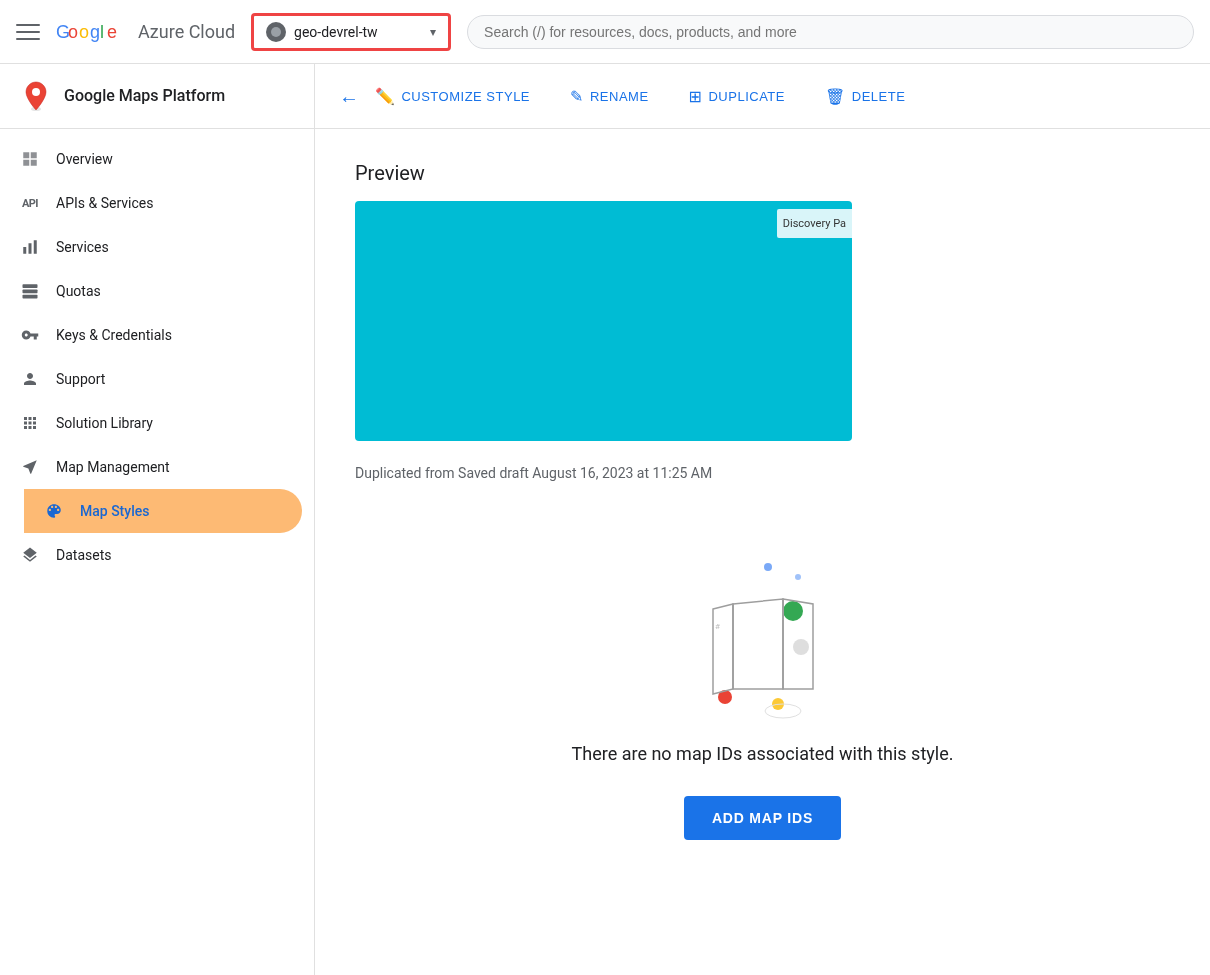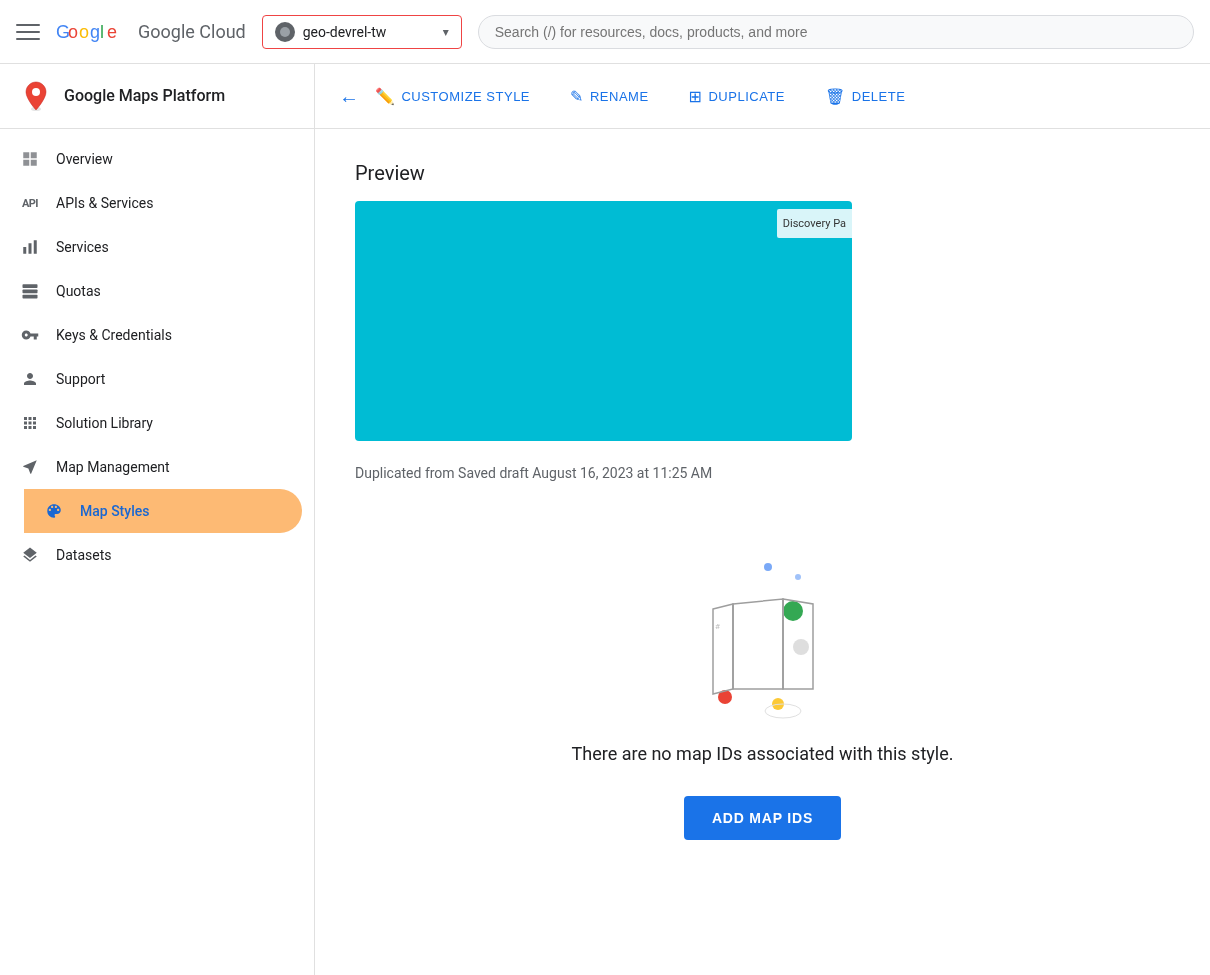--- a/index.html
+++ b/index.html
@@ -13,21 +13,21 @@
       align-items: center;
       padding: 0 16px;
       gap: 16px;
       flex-shrink: 0;
       background: #fff;
     }
     .topbar-menu-icon { width: 24px; height: 24px; display: flex; flex-direction: column; justify-content: center; gap: 5px; cursor: pointer; }
     .topbar-menu-icon span { display: block; height: 2px; background: #5f6368; border-radius: 1px; }
     .topbar-logo { display: flex; align-items: center; gap: 8px; }
     .topbar-project-selector {
-      border: 1px solid #ef4444;
+      border: 3px solid #ef4444;
       border-radius: 4px;
       padding: 6px 12px;
       display: flex;
       align-items: center;
       gap: 8px;
       cursor: pointer;
       min-width: 200px;
     }
     .project-dot { width: 20px; height: 20px; border-radius: 50%; background: #5f6368; display: flex; align-items: center; justify-content: center; }
     .project-dot-inner { width: 10px; height: 10px; border-radius: 50%; background: #9aa0a6; }
@@ -211,21 +211,21 @@
   <div class="topbar-logo">
 
     <svg width="74" height="24" viewBox="0 0 74 24">
       <text x="0" y="18" font-size="18" font-family="Arial" fill="#4285f4">G</text>
       <text x="12" y="18" font-size="18" font-family="Arial" fill="#ea4335">o</text>
       <text x="23" y="18" font-size="18" font-family="Arial" fill="#fbbc04">o</text>
       <text x="34" y="18" font-size="18" font-family="Arial" fill="#4285f4">g</text>
       <text x="44" y="18" font-size="18" font-family="Arial" fill="#34a853">l</text>
       <text x="51" y="18" font-size="18" font-family="Arial" fill="#ea4335">e</text>
     </svg>
-    <span style="font-size:18px;color:#5f6368;font-weight:400;">Google Cloud</span>
+    <span style="font-size:18px;color:#5f6368;font-weight:400;">Azure Cloud</span>
   </div>
   <div class="topbar-project-selector">
     <div class="project-dot">
       <div class="project-dot-inner"></div>
     </div>
     <span class="topbar-project-name">geo-devrel-tw</span>
     <span class="topbar-chevron">▾</span>
   </div>
   <input class="topbar-search" type="text" placeholder="Search (/) for resources, docs, products, and more" style="">
 </div>

